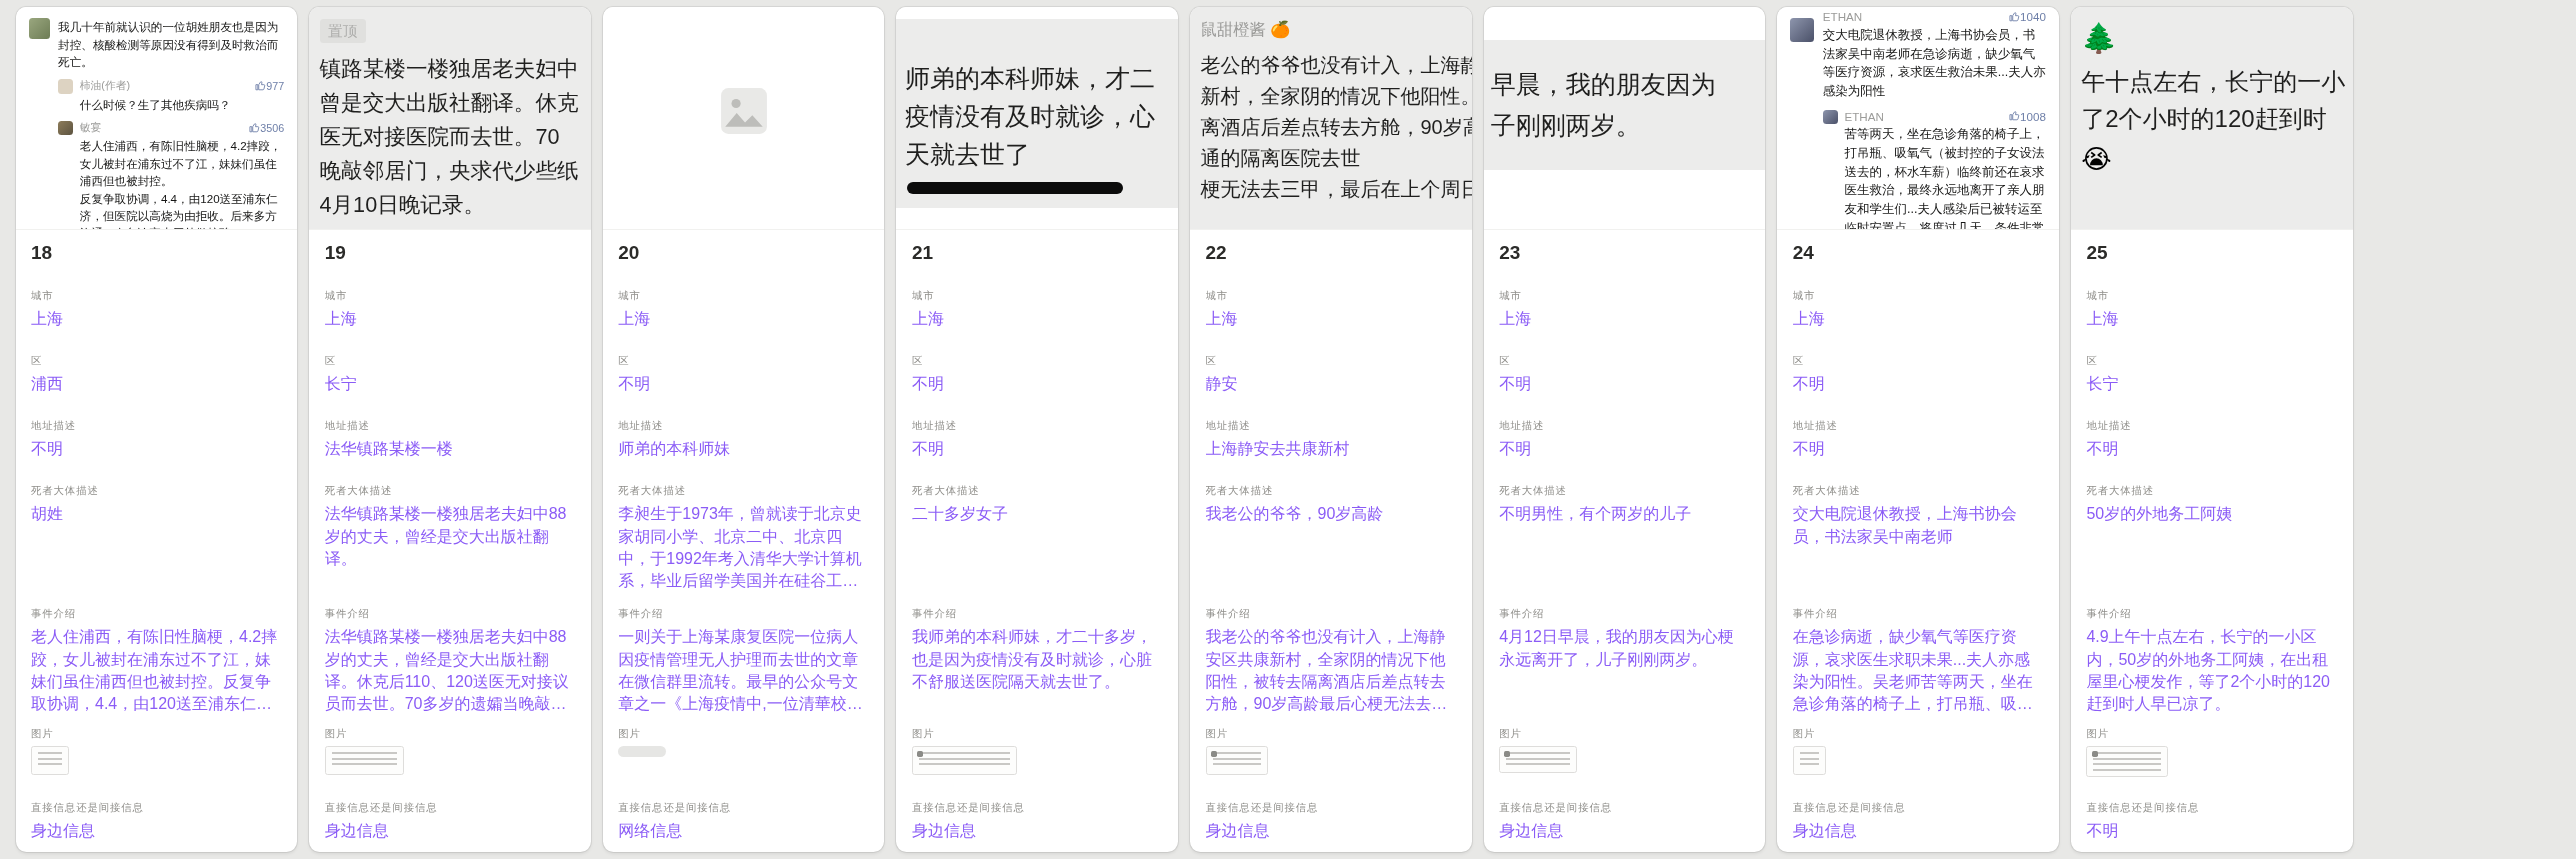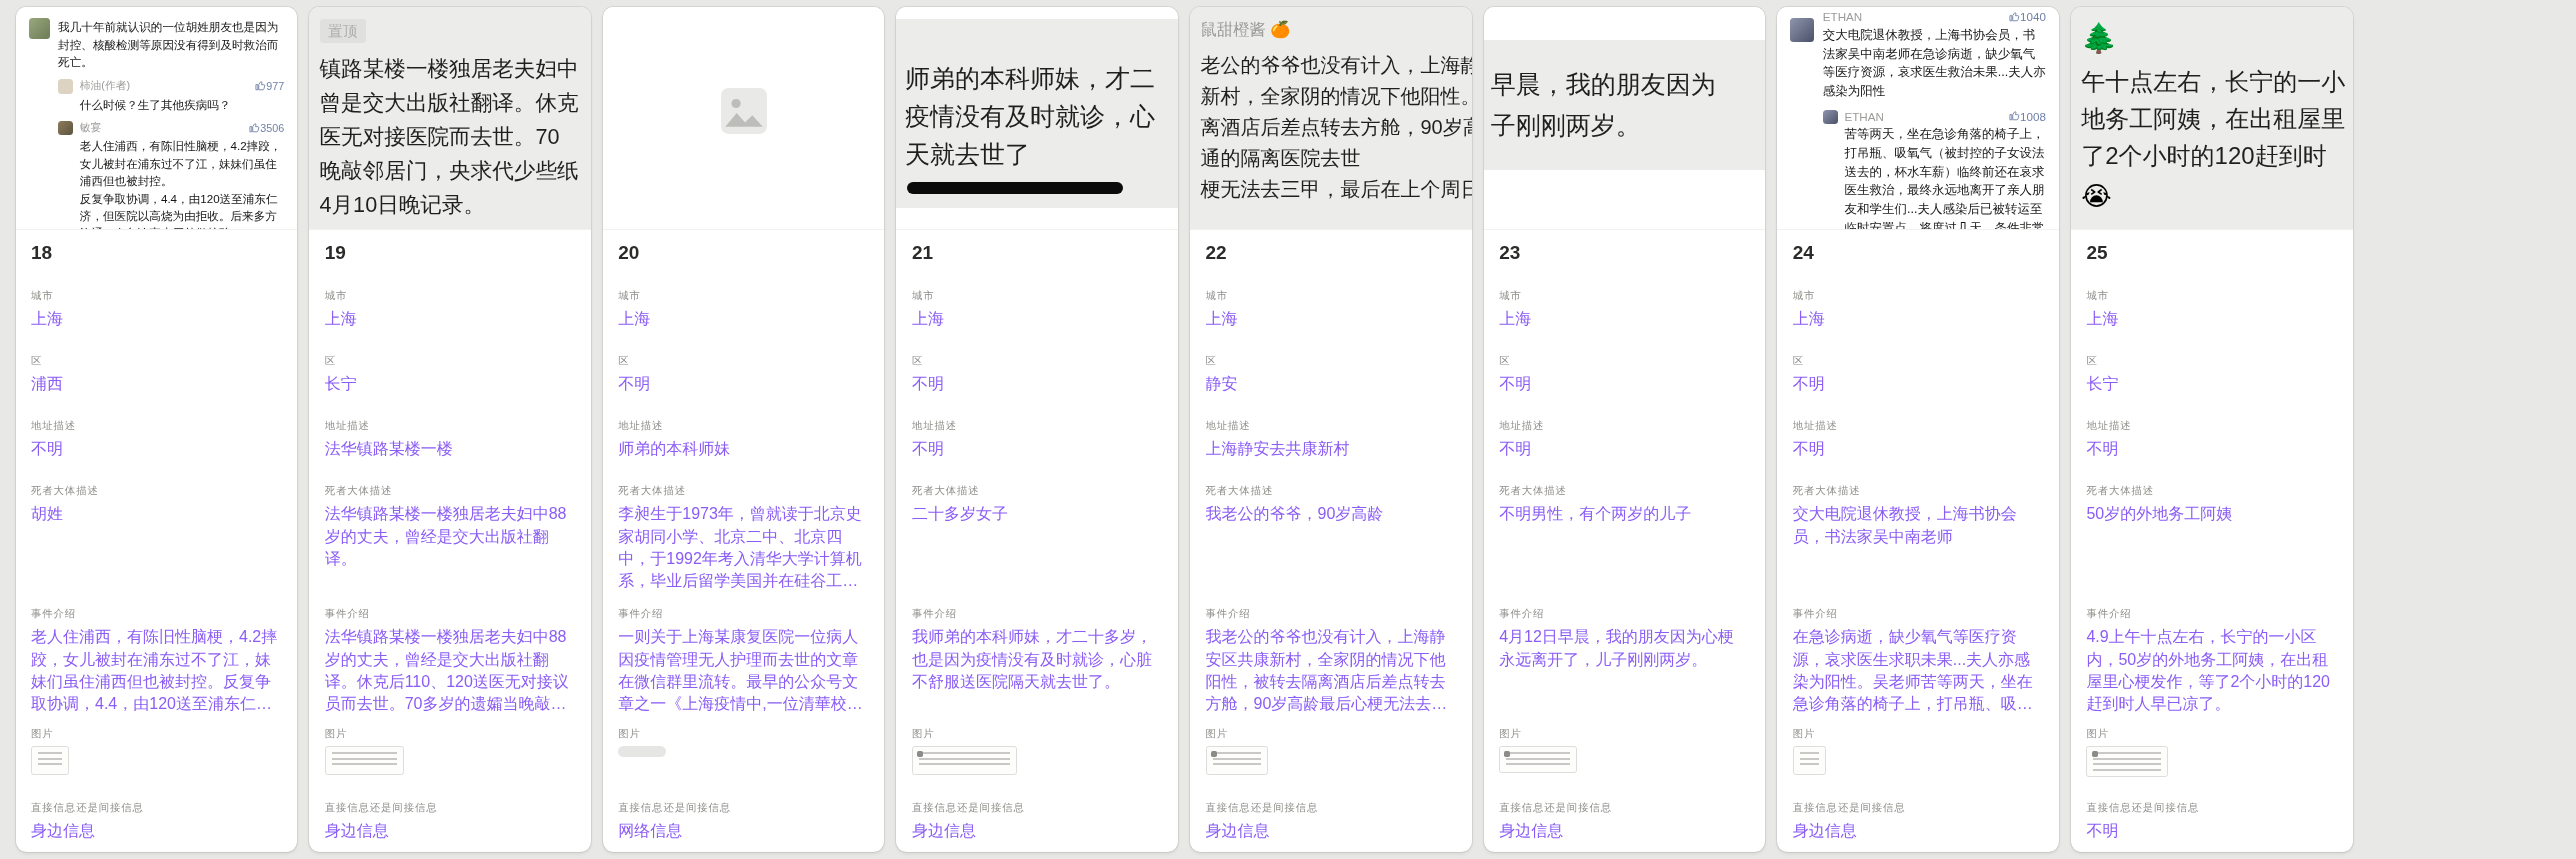--- a/index.html
+++ b/index.html
@@ -413,21 +413,20 @@
         <div class="f-value">身边信息</div>
       </div>
     </div>
   </article>
 
   <article class="card">
     <div class="cover" style="background: rgb(236, 236, 235);">
         <div class="cv-pad">
           <div class="cv-emoji-top">🌲</div>
           <div class="cv-line" style="font-size: 24px; line-height: 37px;">午十点左右，长宁的一小</div>
-          <div class="cv-line" style="font-size: 24px; line-height: 37px;">地务工阿姨，在出租屋里</div>
           <div class="cv-line" style="font-size: 24px; line-height: 37px;">了2个小时的120赶到时</div>
           <div class="cv-emoji-bottom">😭</div>
         </div>
       </div>
     <div class="info">
       <div class="card-number">25</div>
       <div class="g g-city">
         <div class="f-label">城市</div>
         <div class="f-value">上海</div>
       </div>

